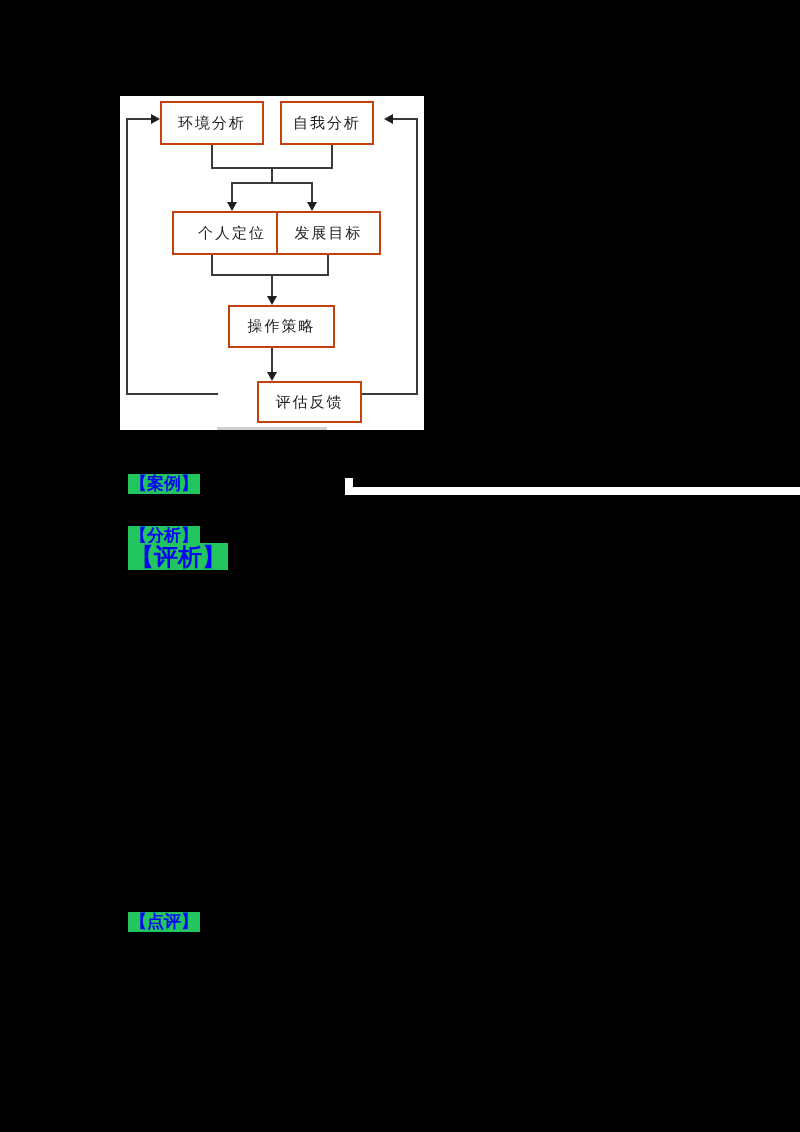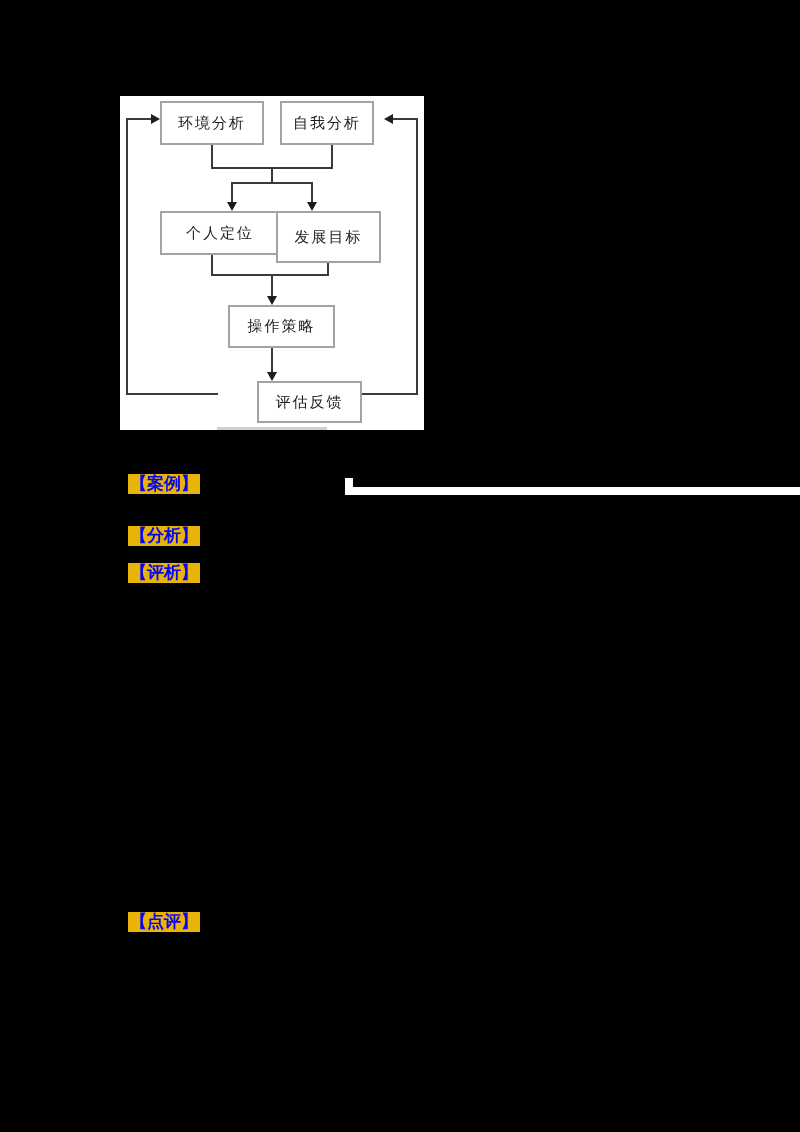--- a/index.html
+++ b/index.html
@@ -6,45 +6,45 @@
   .page{
     position:relative;width:800px;height:1132px;background:#000000;
     overflow:hidden;font-family:"Liberation Sans","DejaVu Sans",sans-serif;
   }
   
   .panel{
     position:absolute;left:120px;top:96px;width:304px;height:334px;
     background:#ffffff;
   }
   .node{
-    position:absolute;background:#ffffff;border:2px solid #a3a3a3;
+    position:absolute;background:#ffffff;border:2px solid #c2410c;
     display:flex;align-items:center;justify-content:center;
     font-size:15px;letter-spacing:2px;color:#1c1c1c;box-sizing:border-box;
   }
   .n-env{left:40px;top:5px;width:104px;height:44px;}
   .n-self{left:160px;top:5px;width:94px;height:44px;}
-  .n-personal{left:40px;top:115px;width:120px;height:44px;}
-  .n-goal{left:156px;top:115px;width:105px;height:52px;}
+  .n-personal{left:52px;top:115px;width:120px;height:44px;}
+  .n-goal{left:156px;top:115px;width:105px;height:44px;}
   .n-strategy{left:108px;top:209px;width:107px;height:43px;}
   .n-feedback{left:98px;top:285px;width:105px;height:42px;margin-left:39px;}
   .ln{position:absolute;background:#3a3a3a;}
   .arr{position:absolute;width:0;height:0;}
   .arr-down{border-left:5px solid transparent;border-right:5px solid transparent;border-top:9px solid #1d1d1d;}
   .arr-right{border-top:5px solid transparent;border-bottom:5px solid transparent;border-left:9px solid #1d1d1d;}
   .arr-left{border-top:5px solid transparent;border-bottom:5px solid transparent;border-right:9px solid #1d1d1d;}
   .panel-artifact{position:absolute;left:97px;top:331px;width:110px;height:3px;background:#cfcfcf;}
   
   .blabel{
     position:absolute;left:128px;font-weight:bold;color:#0404f6;
-    background:#eab308;padding:1px 2px;font-size:17px;line-height:1.05;
+    background:#22c55e;padding:1px 2px;font-size:17px;line-height:1.05;
     letter-spacing:0px;white-space:nowrap;
   }
   .bl-1{top:474px;}
   .bl-2{top:526px;}
-  .bl-3{top:563px;font-size:17px;}
+  .bl-3{top:543px;font-size:24px;}
   .bl-4{top:912px;}
   
   .blank-notch{position:absolute;left:345px;top:478px;width:8px;height:17px;background:#ffffff;}
   .blank-line{position:absolute;left:345px;top:487px;width:455px;height:8px;background:#ffffff;}
 </style>
 </head>
 <body>
 
 <div class="page">
 

